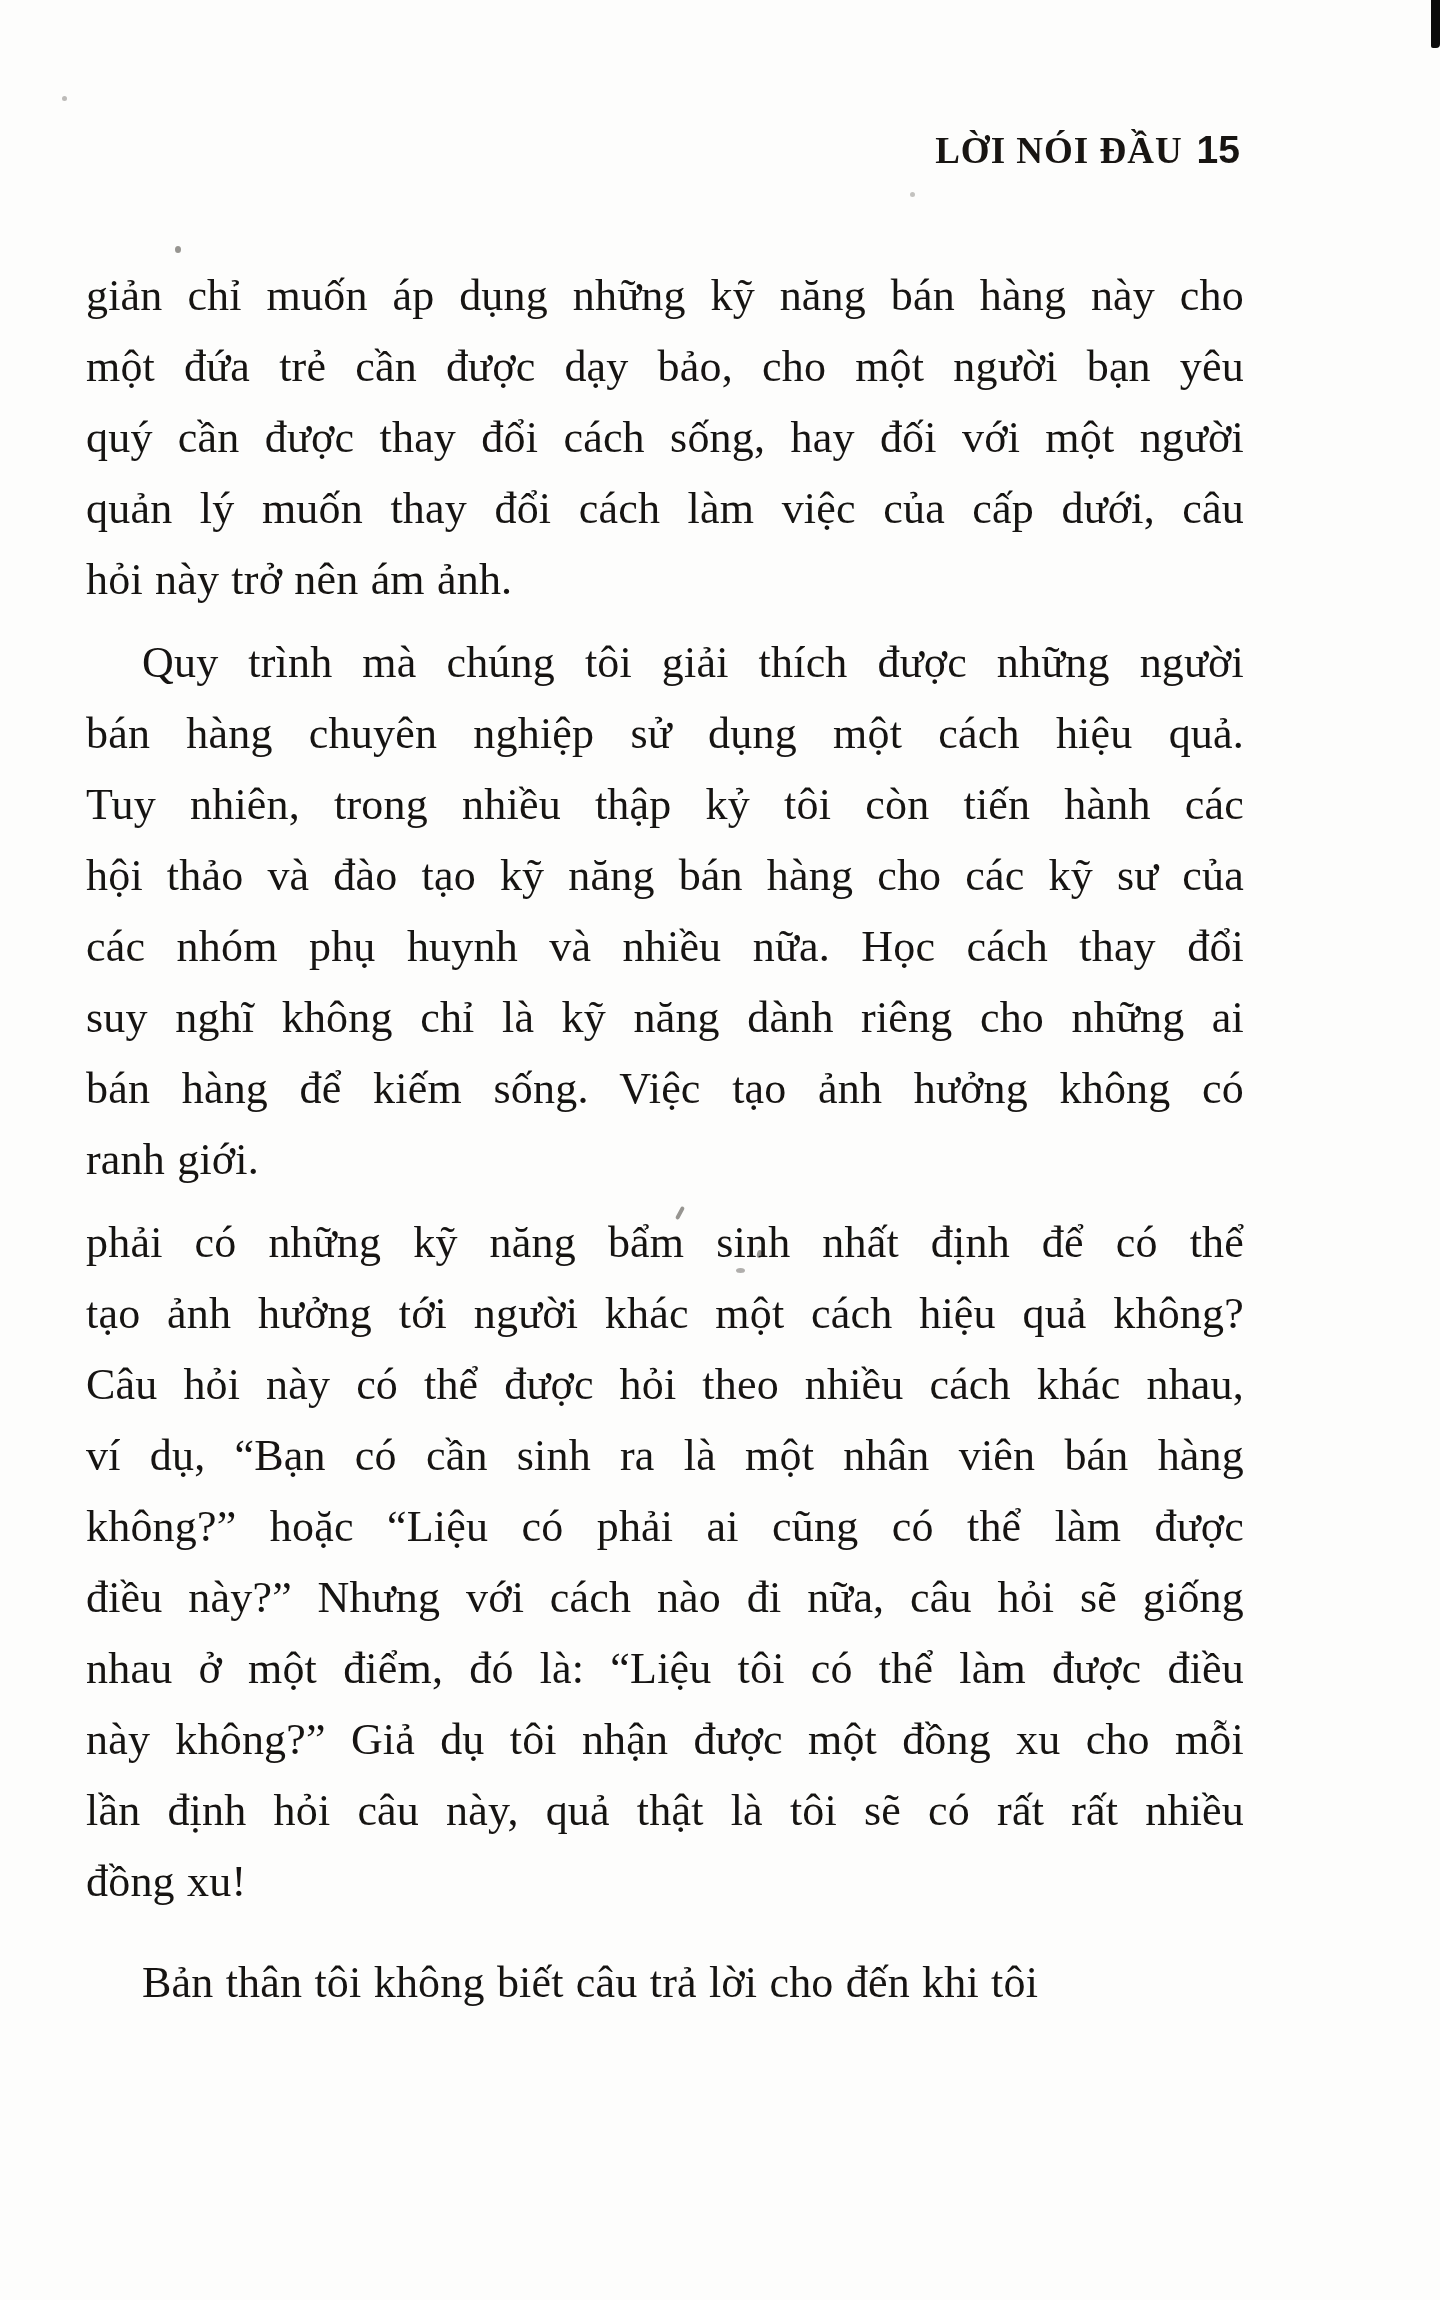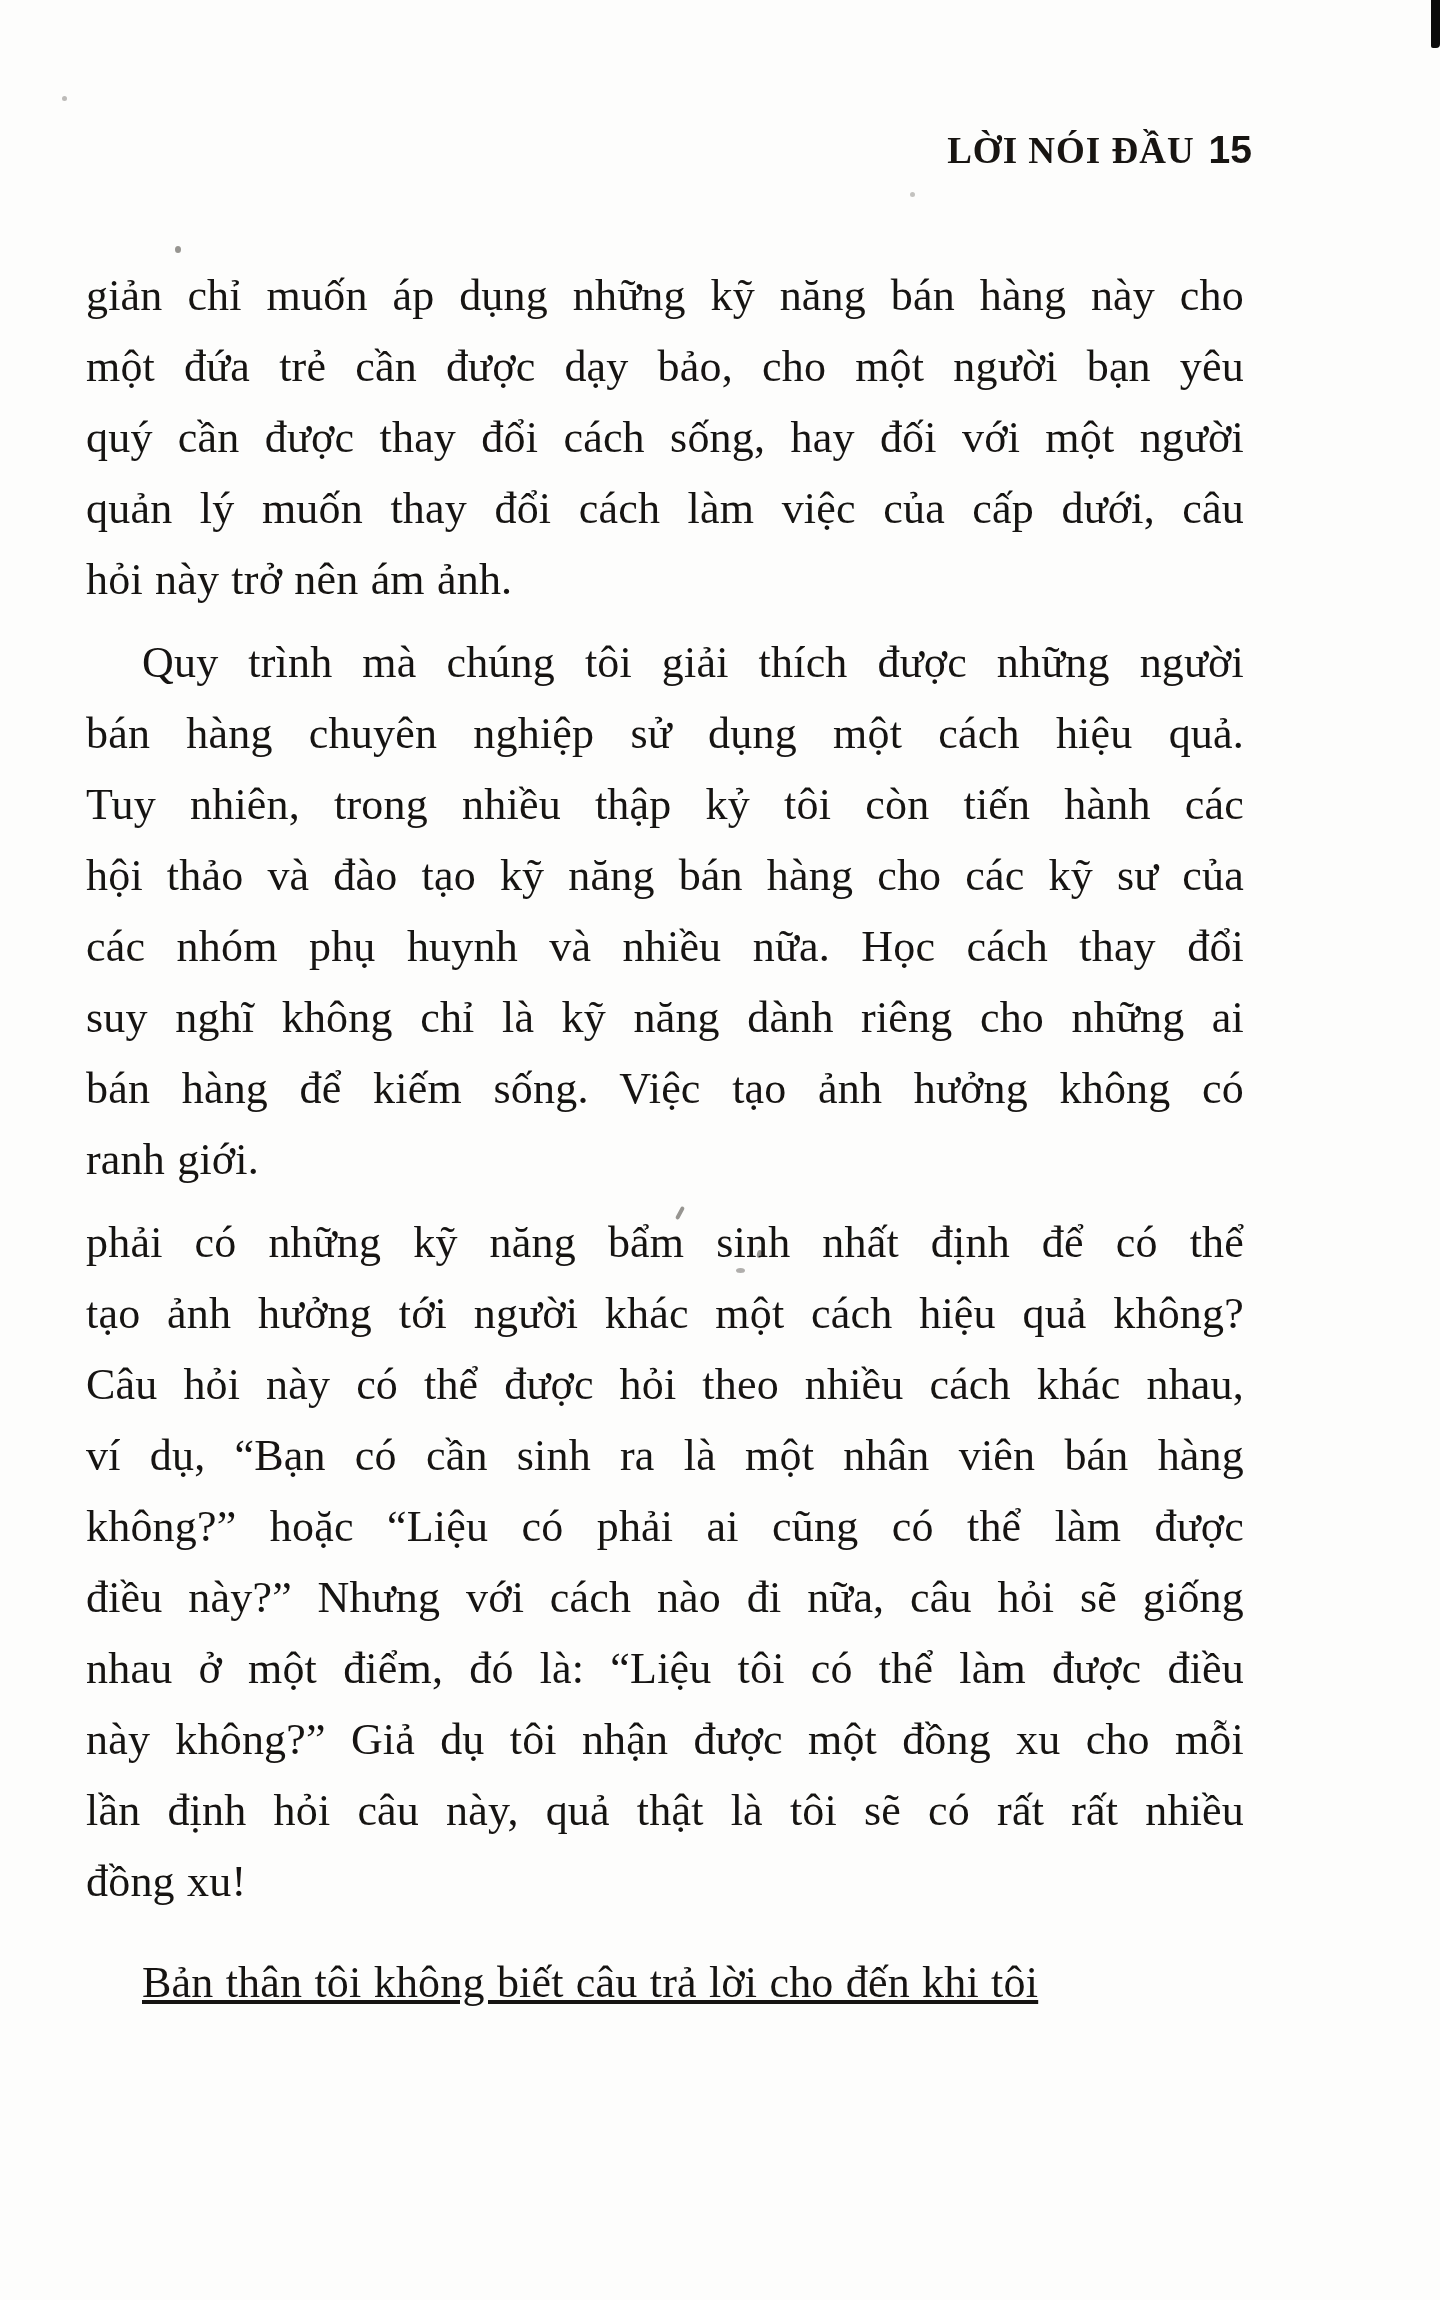--- a/index.html
+++ b/index.html
@@ -13,21 +13,21 @@
     height: 2300px;
     background: #fdfdfc;
     overflow: hidden;
     font-family: "Liberation Serif", "DejaVu Serif", serif;
     color: #161412;
   }
   
   .header {
     position: absolute;
     top: 128px;
-    right: 188px;
+    right: 200px;
     white-space: nowrap;
     text-align: right;
   }
   .header-title {
     font-weight: bold;
     font-size: 37px;
     letter-spacing: 1px;
     color: #181512;
   }
   .header-page-num {
@@ -39,21 +39,21 @@
   }
   
   .body-block {
     position: absolute;
     left: 78px;
     top: 252px;
     width: 1174px;
   }
   .para { margin: 8px; padding: 0; }
   .p-gap    { margin-top: 12px; }
-  .p-gap-lg { margin-top: 30px; text-decoration: underline; }
+  .p-gap-lg { margin-top: 30px; }
   .line {
     font-size: 44px;
     line-height: 71px;
     height: 71px;
     overflow: hidden;
     text-align: justify;
     text-align-last: justify;
     letter-spacing: 0.2px;
     word-spacing: 1px;
   }

